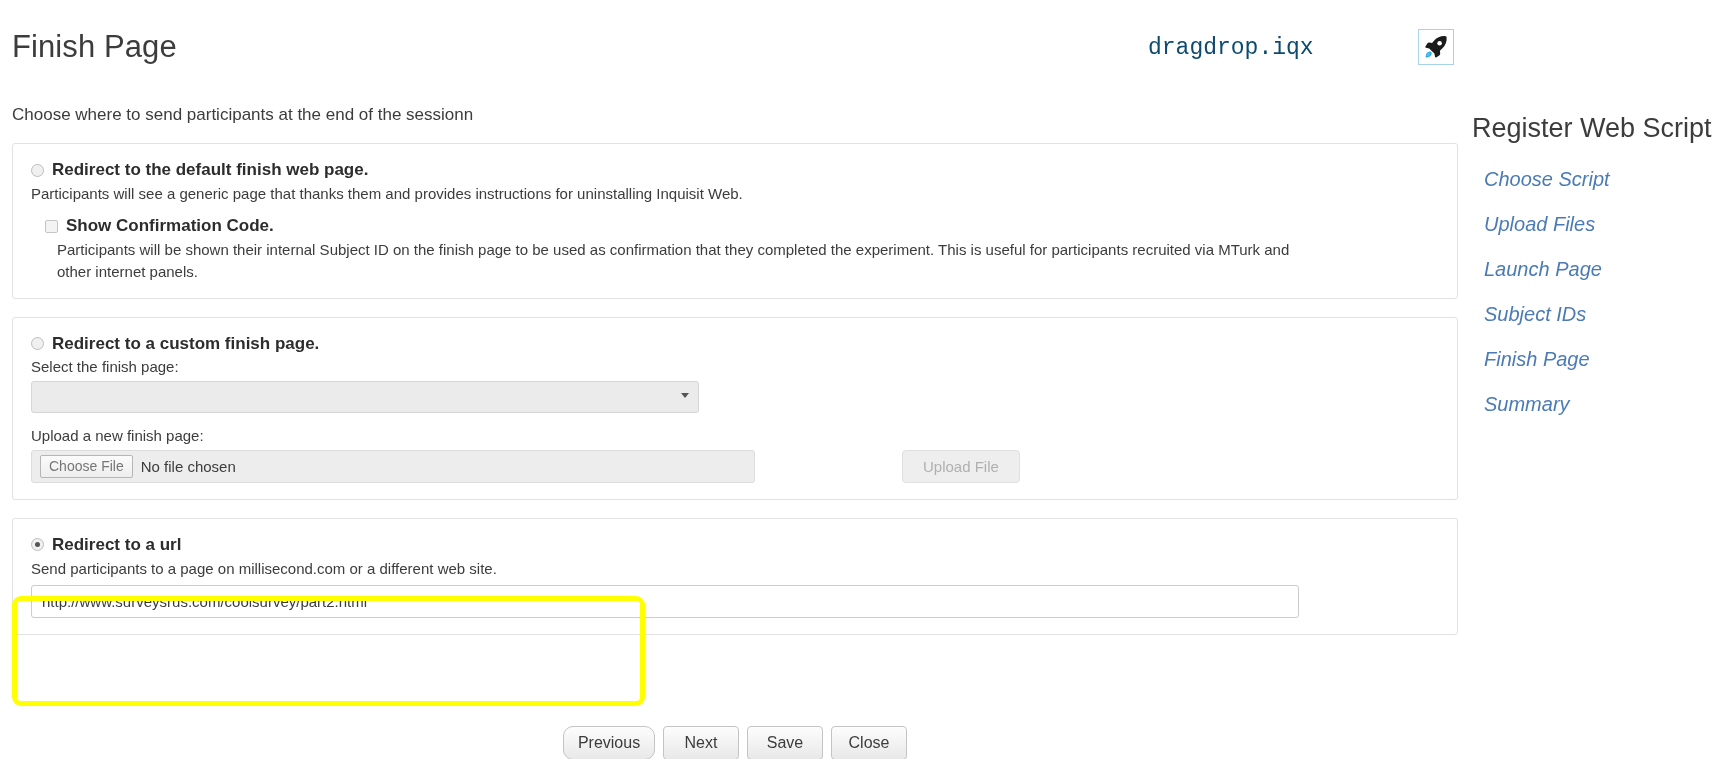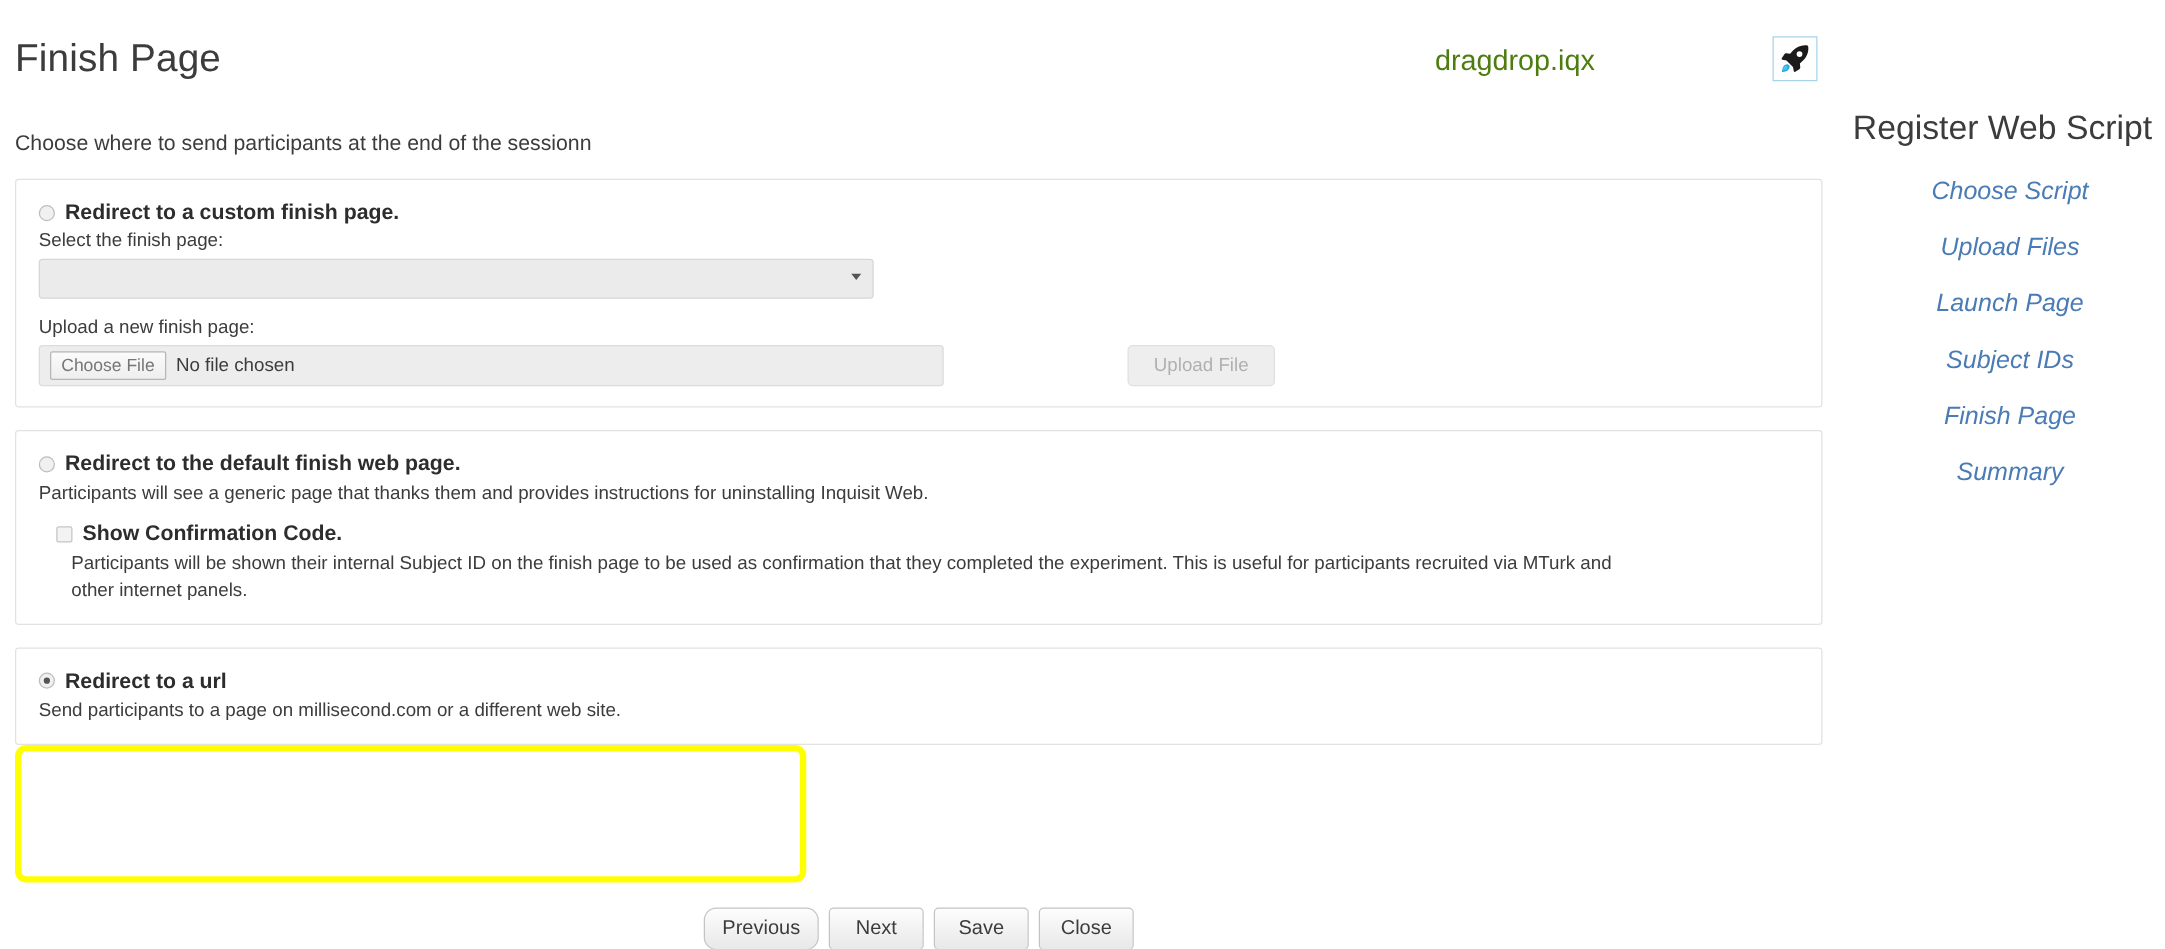--- a/index.html
+++ b/index.html
@@ -19,21 +19,21 @@
     position: absolute; left: 0; top: 0;
     width: 1732px; height: 68px;
   }
   .page-title {
     position: absolute; left: 12px; top: 8px;
     font-size: 31px; font-weight: 400; color: #3c3c3c;
     letter-spacing: 0.1px;
   }
   .script-name {
     position: absolute; left: 1148px; top: 14px;
-    font-size: 23px; font-weight: 400; color: #4d7c0f;
+    font-size: 23px; font-weight: 400; color: #0c4a6e; font-family: Liberation Mono, monospace;
   }
   .rocket-box {
     position: absolute; left: 1418px; top: 8px;
     width: 36px; height: 36px;
     border: 1px solid #a8d4ea;
     background: #ffffff;
     display: flex; align-items: center; justify-content: center;
   }
   .rocket-box svg { display: block; }
 
@@ -162,23 +162,22 @@
     font-size: 16px; color: #3c3c3c;
     background: linear-gradient(#fdfdfd, #e8e8e8);
     border: 1px solid #c4c4c4; border-radius: 4px;
     padding: 7px 0; width: 76px; text-align: center;
     cursor: pointer;
   }
   .btn.wide { width: 92px; border-radius: 10px; }
 
   
   .sidebar {
-    position: absolute; left: 1470px; top: 52px;
+    position: absolute; left: 1470px; top: 78px;
     width: 262px;
-    text-align: center;
   }
   .sidebar-title {
     font-size: 27px; color: #3c3c3c; font-weight: 400;
     margin: 14px 0 0 2px;
   }
   .sidebar-link {
     display: block;
     font-size: 20px; color: #4a7bb5;
     margin: 22px 0 0 14px;
     text-decoration: none;
@@ -204,20 +203,34 @@
     </div>
   </div>
 
   <div class="main">
 
     <div class="intro">Choose where to send participants at the end of the sessionn</div>
 
     <div class="panel">
       <div class="opt-head">
         <span class="radio"></span>
+        <span>Redirect to the default finish web page.</span>
+      </div>
+      <div class="desc">Participants will see a generic page that thanks them and provides instructions for uninstalling Inquisit Web.</div>
+
+      <div class="opt-head indent">
+        <span class="checkbox"></span>
+        <span>Show Confirmation Code.</span>
+      </div>
+      <div class="desc indent">Participants will be shown their internal Subject ID on the finish page to be used as confirmation that they completed the experiment. This is useful for participants recruited via MTurk and other internet panels.</div>
+    </div>
+
+    <div class="panel">
+      <div class="opt-head">
+        <span class="radio"></span>
         <span>Redirect to a custom finish page.</span>
       </div>
       <div class="sublabel">Select the finish page:</div>
 
       <div class="select-wrap">
         <div class="select-box"></div>
         <span class="select-arrow"></span>
       </div>
 
       <div class="sublabel" style="margin-top:14px;">Upload a new finish page:</div>
@@ -226,38 +239,25 @@
         <div class="file-input">
           <span class="choose-btn">Choose File</span>
           <span class="file-status">No file chosen</span>
         </div>
         <button class="upload-btn">Upload File</button>
       </div>
     </div>
 
     <div class="panel">
       <div class="opt-head">
-        <span class="radio"></span>
-        <span>Redirect to the default finish web page.</span>
-      </div>
-      <div class="desc">Participants will see a generic page that thanks them and provides instructions for uninstalling Inquisit Web.</div>
-
-      <div class="opt-head indent">
-        <span class="checkbox"></span>
-        <span>Show Confirmation Code.</span>
-      </div>
-      <div class="desc indent">Participants will be shown their internal Subject ID on the finish page to be used as confirmation that they completed the experiment. This is useful for participants recruited via MTurk and other internet panels.</div>
-    </div>
-
-    <div class="panel">
-      <div class="opt-head">
         <span class="radio checked"></span>
         <span>Redirect to a url</span>
       </div>
       <div class="desc">Send participants to a page on millisecond.com or a different web site.</div>
+      <input class="url-input" type="text" value="http://www.surveysrus.com/coolsurvey/part2.html" style="">
     </div>
 
     <div class="highlight"></div>
 
     <div class="btn-row">
       <button class="btn wide">Previous</button>
       <button class="btn">Next</button>
       <button class="btn">Save</button>
       <button class="btn">Close</button>
     </div>

